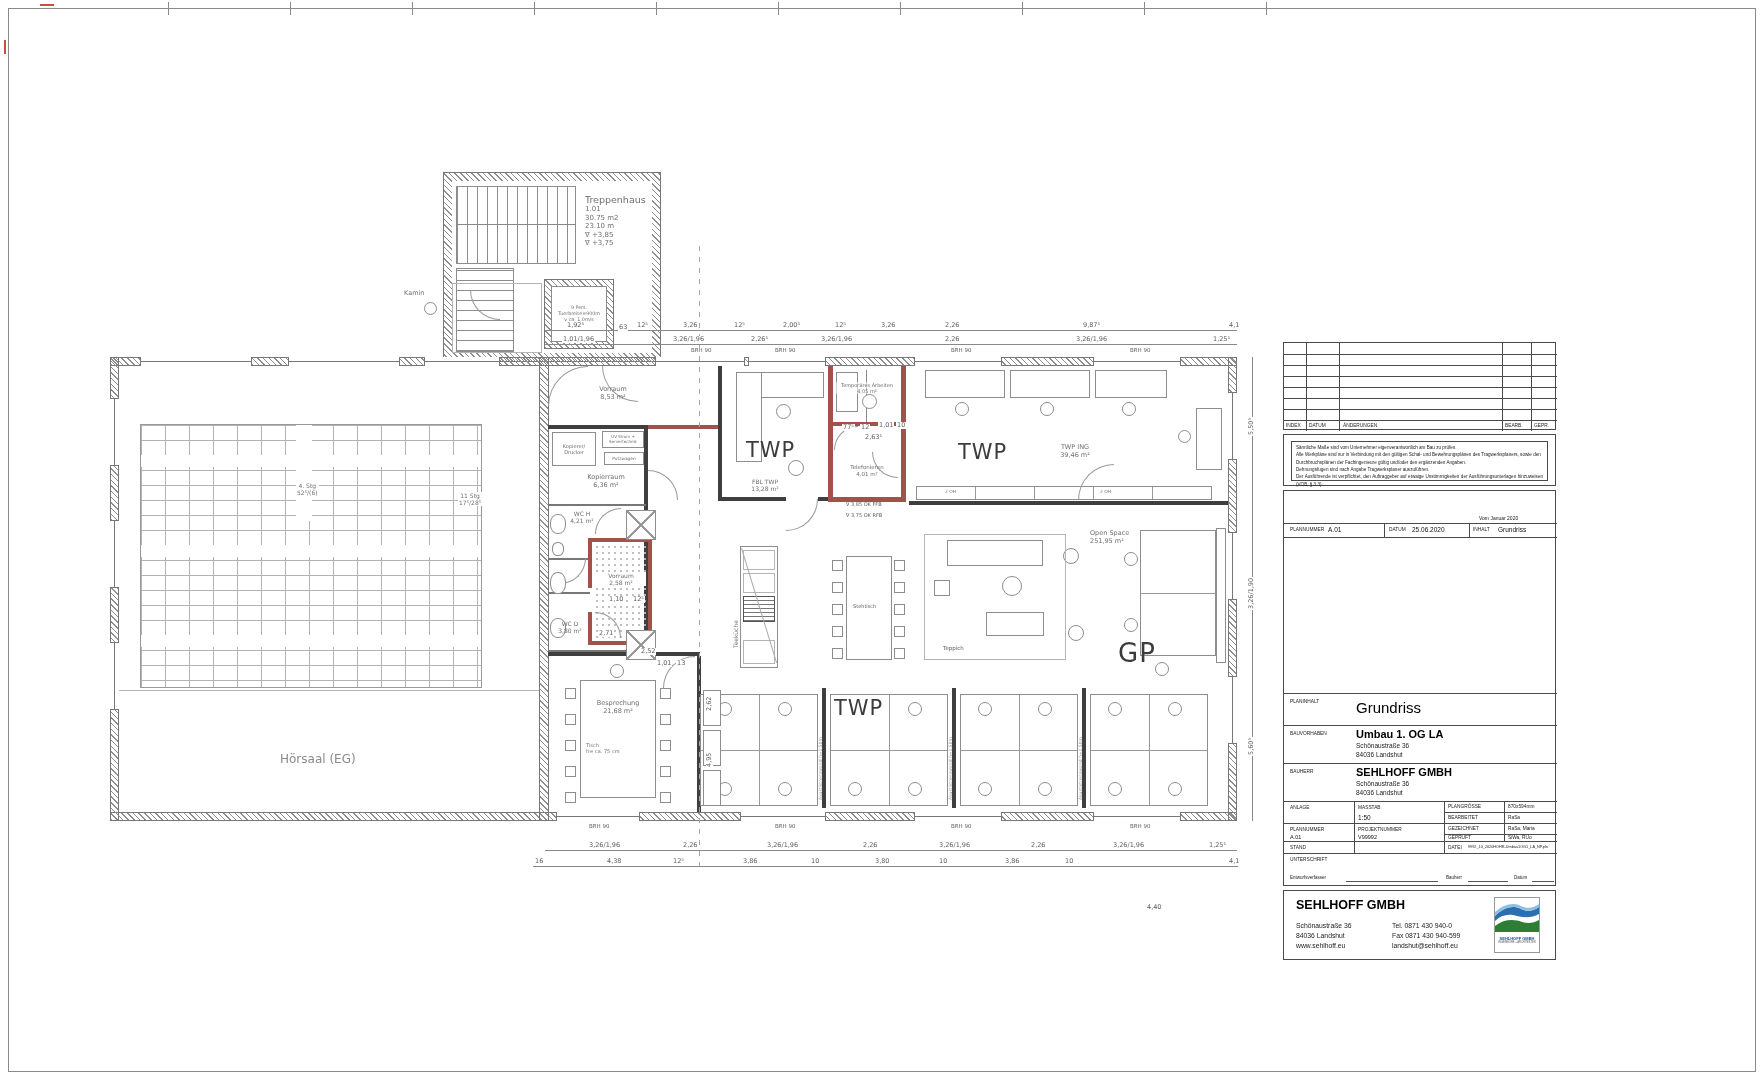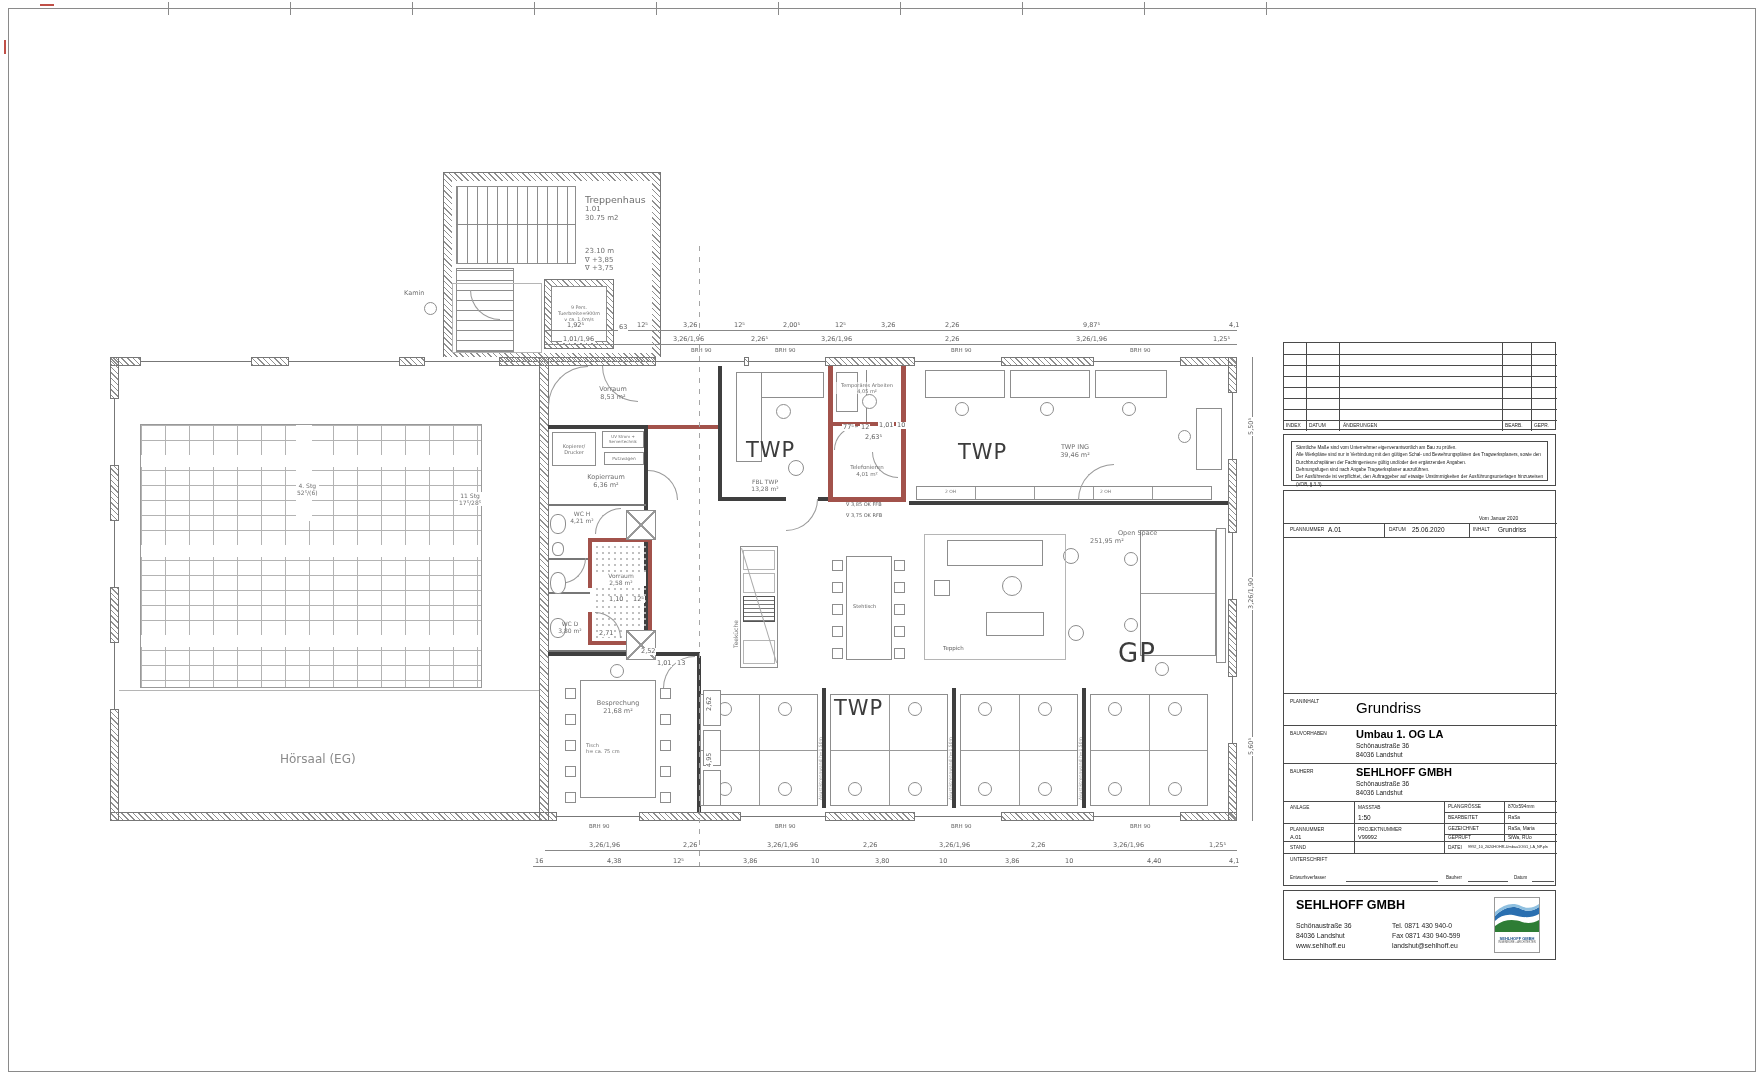--- a/index.html
+++ b/index.html
@@ -72,21 +72,21 @@
 
   <div class="abs hatch" style="left:443px;top:172px;width:218px;height:190px;"></div>
   <div class="abs" style="left:452px;top:181px;width:200px;height:172px;background:#fff;"></div>
   <div class="abs stairsV" style="left:456px;top:186px;width:120px;height:78px;"></div>
   <div class="abs dline" style="left:456px;top:224px;width:120px;height:1px;"></div>
   <div class="abs stairsH" style="left:456px;top:268px;width:58px;height:84px;"></div>
   <div class="abs" style="left:585px;top:194px;">
     <div class="lbl" style="font-size:9.5px;text-align:left;">Treppenhaus</div>
     <div class="lbl" style="font-size:7px;text-align:left;">1.01</div>
     <div class="lbl" style="font-size:7px;text-align:left;">30.75 m2</div>
-    <div class="lbl" style="font-size:7px;text-align:left;margin-top:25px;">23.10 m</div>
+    <div class="lbl" style="font-size:7px;text-align:left;">23.10 m</div>
     <div class="lbl" style="font-size:7px;text-align:left;">∇  +3,85</div>
     <div class="lbl" style="font-size:7px;text-align:left;">∇  +3,75</div>
   </div>
   <div class="abs hatch" style="left:544px;top:279px;width:70px;height:70px;"></div>
   <div class="abs thinbox" style="left:551px;top:286px;width:56px;height:56px;display:flex;flex-direction:column;justify-content:center;">
     <div class="lbl" style="font-size:4.8px;">9 Pers.</div>
     <div class="lbl" style="font-size:4.8px;">Tuerbreite=900m</div>
     <div class="lbl" style="font-size:4.8px;">v ca. 1,0m/s</div>
   </div>
   <div class="abs lightbox" style="left:452px;top:283px;width:90px;height:70px;"></div>
@@ -348,21 +348,21 @@
   <div class="abs" style="left:836px;top:464px;width:62px;text-align:center;">
     <div class="lbl" style="font-size:5.5px;">Telefonieren</div>
     <div class="lbl" style="font-size:5.5px;">4,01 m²</div>
   </div>
   <span class="abs lbl big" style="left:958px;top:440px;font-size:21px;">TWP</span>
   <div class="abs" style="left:1040px;top:444px;width:70px;text-align:center;">
     <div class="lbl" style="font-size:6.5px;">TWP ING</div>
     <div class="lbl" style="font-size:6.5px;">39,46 m²</div>
   </div>
   <div class="abs" style="left:1090px;top:530px;text-align:left;">
-    <div class="lbl" style="font-size:6.5px;text-align:left;margin-left:28px;">Open Space</div>
+    <div class="lbl" style="font-size:6.5px;text-align:left;">Open Space</div>
     <div class="lbl" style="font-size:6.5px;text-align:left;">251,95 m²</div>
   </div>
   <span class="abs lbl big" style="left:1118px;top:638px;font-size:26px;">GP</span>
   <span class="abs lbl big" style="left:832px;top:696px;font-size:21px;background:#fff;padding:0 2px;">TWP</span>
   <span class="abs dim" style="left:845px;top:502px;font-size:5px;">∇ 3,85 OK FFB</span>
   <span class="abs dim" style="left:845px;top:513px;font-size:5px;">∇ 3,75 OK RFB</span>
 
   <div class="abs dline" style="left:545px;top:330px;width:692px;height:1px;"></div>
   <div class="abs dline" style="left:545px;top:344px;width:692px;height:1px;"></div>
   <div class="abs dline" style="left:545px;top:850px;width:692px;height:1px;"></div>
@@ -398,21 +398,21 @@
   <span class="abs dim" style="left:1208px;top:842px;">1,25⁵</span>
   <span class="abs dim" style="left:534px;top:858px;">16</span>
   <span class="abs dim" style="left:606px;top:858px;">4,38</span>
   <span class="abs dim" style="left:672px;top:858px;">12⁵</span>
   <span class="abs dim" style="left:742px;top:858px;">3,86</span>
   <span class="abs dim" style="left:810px;top:858px;">10</span>
   <span class="abs dim" style="left:874px;top:858px;">3,80</span>
   <span class="abs dim" style="left:938px;top:858px;">10</span>
   <span class="abs dim" style="left:1004px;top:858px;">3,86</span>
   <span class="abs dim" style="left:1064px;top:858px;">10</span>
-  <span class="abs dim" style="left:1146px;top:858px;">4,40</span>
+  <span class="abs dim" style="left:1146px;top:904px;">4,40</span>
   <span class="abs dim" style="left:1228px;top:858px;">4,1</span>
 
   <span class="abs dim rot" style="left:1248px;top:436px;">5,50⁵</span>
   <span class="abs dim rot" style="left:1248px;top:610px;">3,26/1,90</span>
   <span class="abs dim rot" style="left:1248px;top:756px;">5,60⁵</span>
 
   <span class="abs dim" style="left:640px;top:648px;">2,52</span>
   <span class="abs dim rot" style="left:706px;top:712px;">2,62</span>
   <span class="abs dim rot" style="left:706px;top:768px;">4,95</span>
   <span class="abs dim" style="left:608px;top:596px;">1,10</span>

